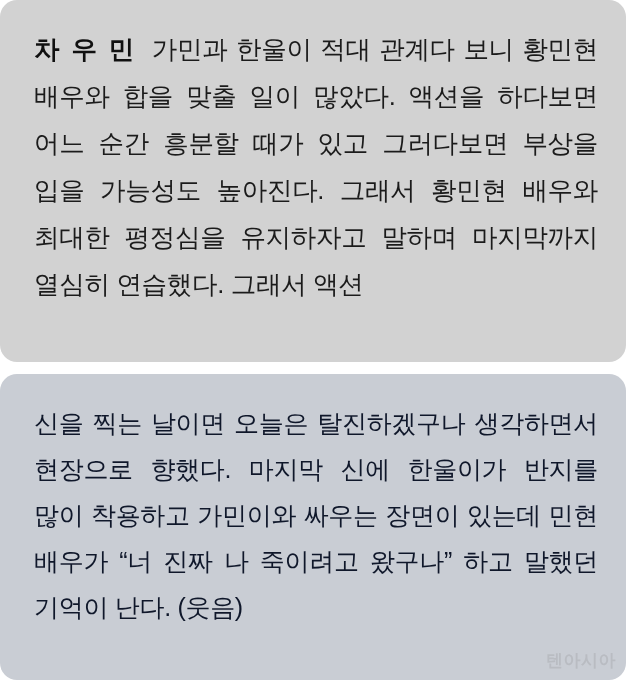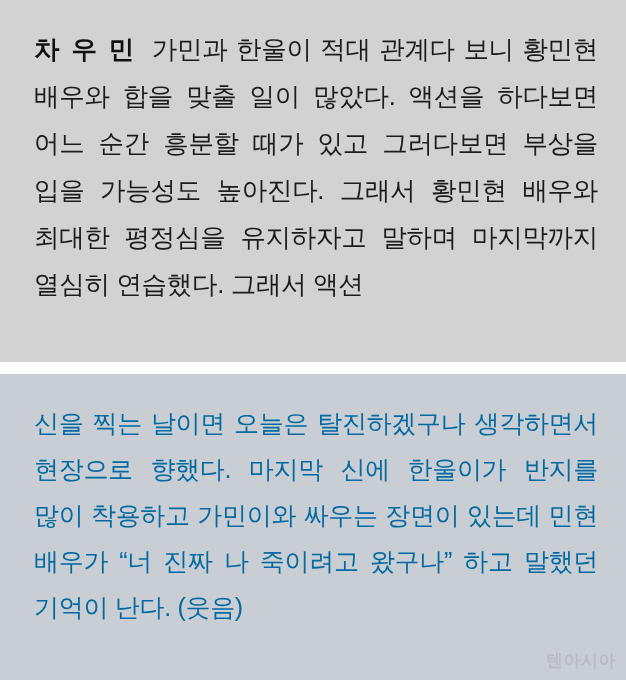--- a/index.html
+++ b/index.html
@@ -19,20 +19,21 @@
     height: 680px;
     background: #ffffff;
   }
   .panel {
     position: absolute;
     left: 0;
     width: 626px;
     box-sizing: border-box;
     background: #d3d3d3;
     padding: 26px 28px 18px 34px;
+    border-radius: 17px;
   }
   .panel-top {
     top: 0;
     height: 362px;
     background: #d2d2d2;
   }
   .panel-bottom {
     top: 374px;
     height: 306px;
     background: #c9cdd4;
@@ -48,21 +49,21 @@
   .para {
     margin: 0;
     font-size: 25.5px;
     line-height: 47px;
     letter-spacing: -0.3px;
     color: #1b1b1b;
     text-align: justify;
     word-break: keep-all;
   }
   .para-bottom {
-    color: #0369a1;
+    color: #0f172a;
     font-size: 25px;
     line-height: 46px;
   }
   .speaker {
     font-weight: bold;
     letter-spacing: 1.5px;
     margin-right: 16px;
     color: #101010;
   }
   .watermark {

